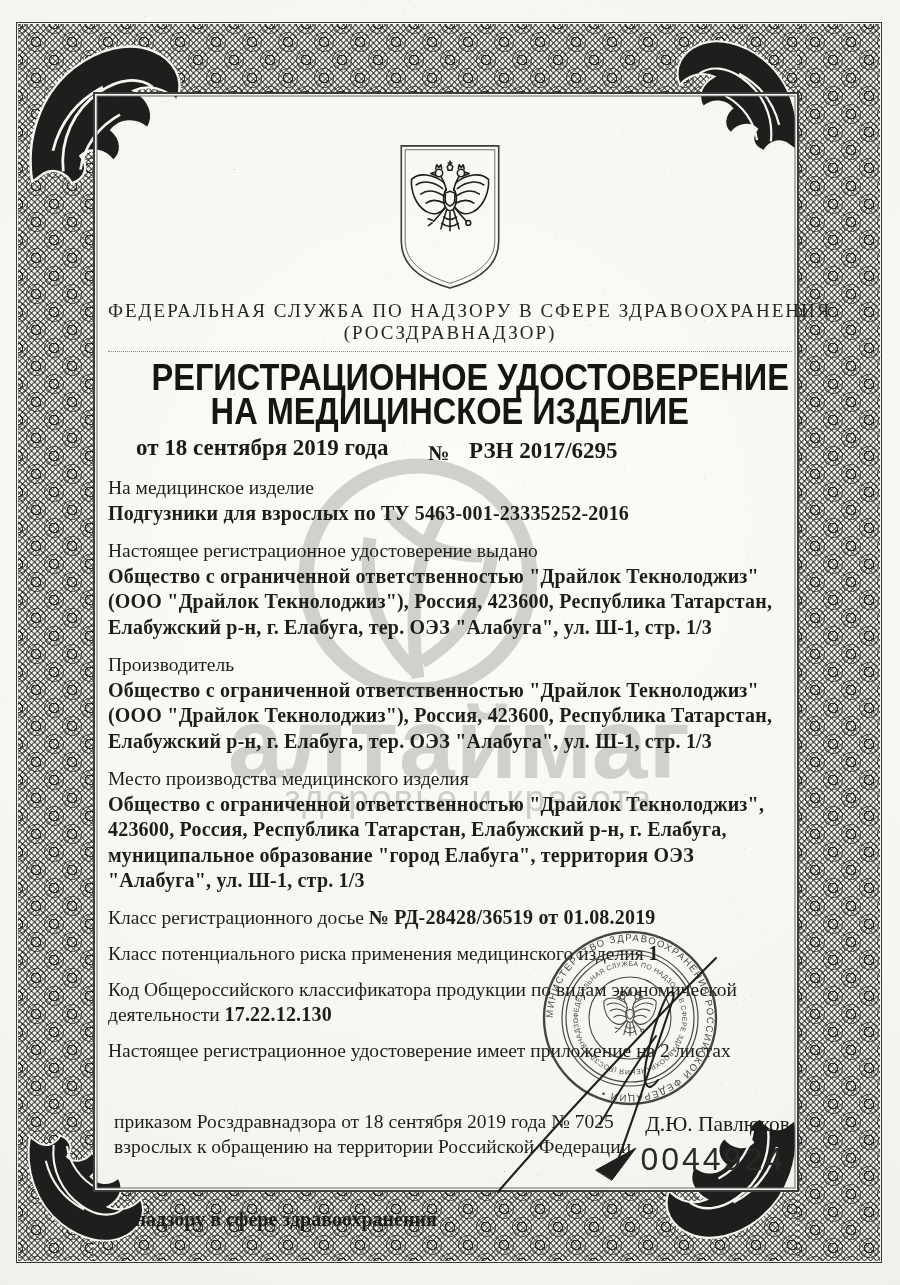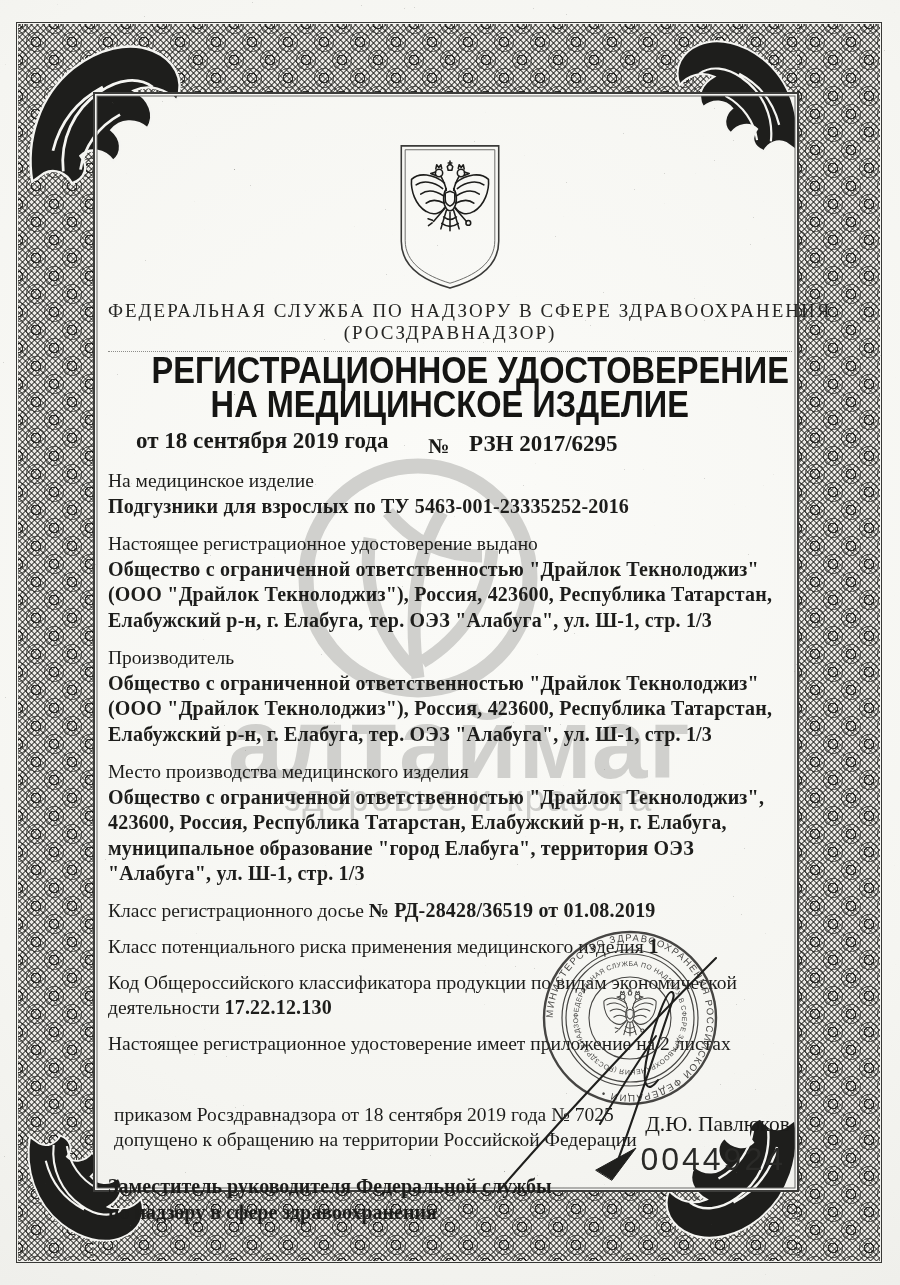--- a/index.html
+++ b/index.html
@@ -43,21 +43,21 @@
     font-size:37px; color:#c6c6c3; letter-spacing:2px; opacity:.85;
   }
   
   .content{position:absolute; left:108px; top:95px; width:684px;}
   .emblem{display:block; margin:45px auto 0;}
   .agency{
     text-align:center; font-size:19px; line-height:22px; letter-spacing:2px;
     color:#262624; white-space:nowrap;
   }
   .rule{margin-top:7px; border-top:1px dotted #8d8d8a; height:0;}
-  .title-wrap{margin-top:2px; text-align:center; font-family:"Liberation Sans", sans-serif; font-weight:bold;}
+  .title-wrap{margin-top:9px; text-align:center; font-family:"Liberation Sans", sans-serif; font-weight:bold;}
   .title{font-size:37px; line-height:34px; display:inline-block; transform:scaleX(.88); white-space:nowrap; color:#151513;}
   .date-row{margin:6px 0 0 28px; font-weight:bold; font-size:23px; color:#1a1a18;}
   .date-row .numsign{margin-left:34px; font-size:21px; position:relative; top:5px;}
   .date-row .numval{margin-left:14px; position:relative; top:3px;}
   .para{margin:0; font-size:19.5px; line-height:24.5px;}
   .para b{font-size:20px; letter-spacing:.2px;}
   .mt1{margin-top:15px;} .mt2{margin-top:13px;} .mt3{margin-top:11px;} .mt-big{margin-top:47px;}
   .sign-title{margin-top:21px; font-weight:bold; font-size:20px; line-height:26px;}
   .signer-name{position:absolute; right:110px; top:1112px; font-weight:normal; font-size:21.5px; color:#1b1b19;margin-left:40px;}
   .serial{
@@ -195,25 +195,25 @@
       <span>Код Общероссийского классификатора продукции по видам экономической деятельности</span>
       <b>17.22.12.130</b>
     </p>
 
     <p class="para mt3">
       <span>Настоящее регистрационное удостоверение имеет приложение на 2 листах</span>
     </p>
 
     <p class="para mt-big" style="padding-left:6px">
       <span>приказом Росздравнадзора от 18 сентября 2019 года № 7025</span><br>
-      <span>допущено к обращению на территории Российской Федерации</span>
+      <span>взрослых к обращению на территории Российской Федерации</span>
     </p>
 
     <div class="sign-title">
-      <span>Заместитель руководителя Федеральной службы</span><br>
+      <br>
       <span>по надзору в сфере здравоохранения</span>
     </div>
   </div>
 
   <svg class="stamp-layer" width="900" height="1285" viewBox="0 0 900 1285">
     <g transform="translate(630,1018)" opacity="0.88">
       <circle r="86" fill="none" stroke="#2e2d2b" stroke-width="2.4"></circle>
       <circle r="68" fill="none" stroke="#2e2d2b" stroke-width="1.2"></circle>
       <circle r="64" fill="none" stroke="#2e2d2b" stroke-width="1.2"></circle>
       <circle r="41" fill="none" stroke="#2e2d2b" stroke-width="1.1"></circle>

